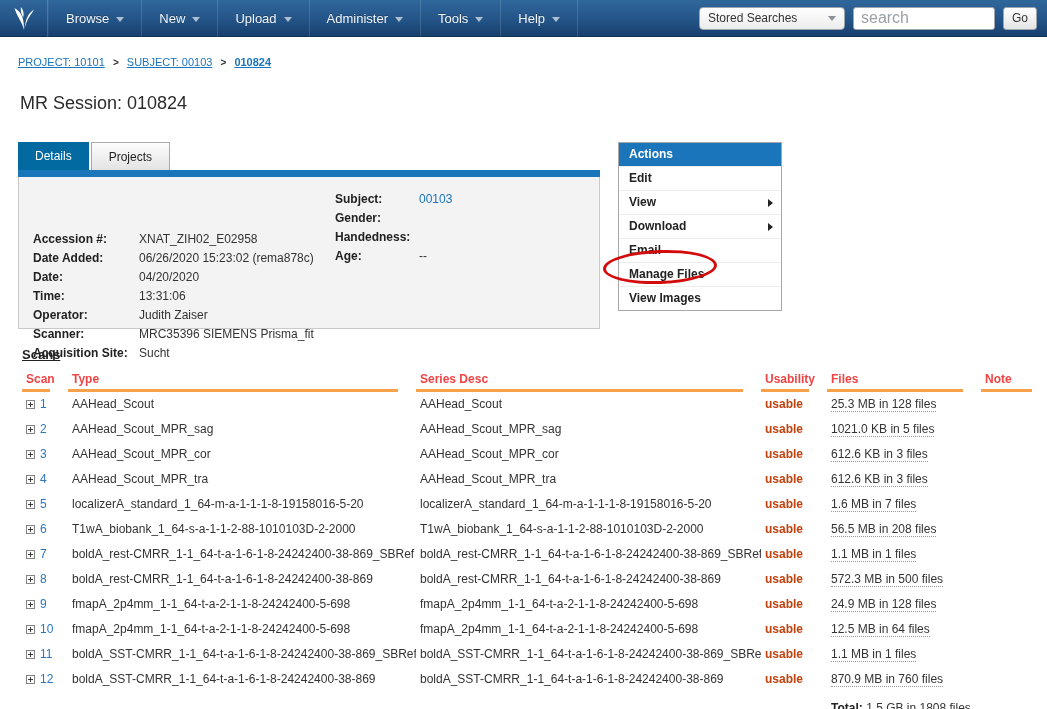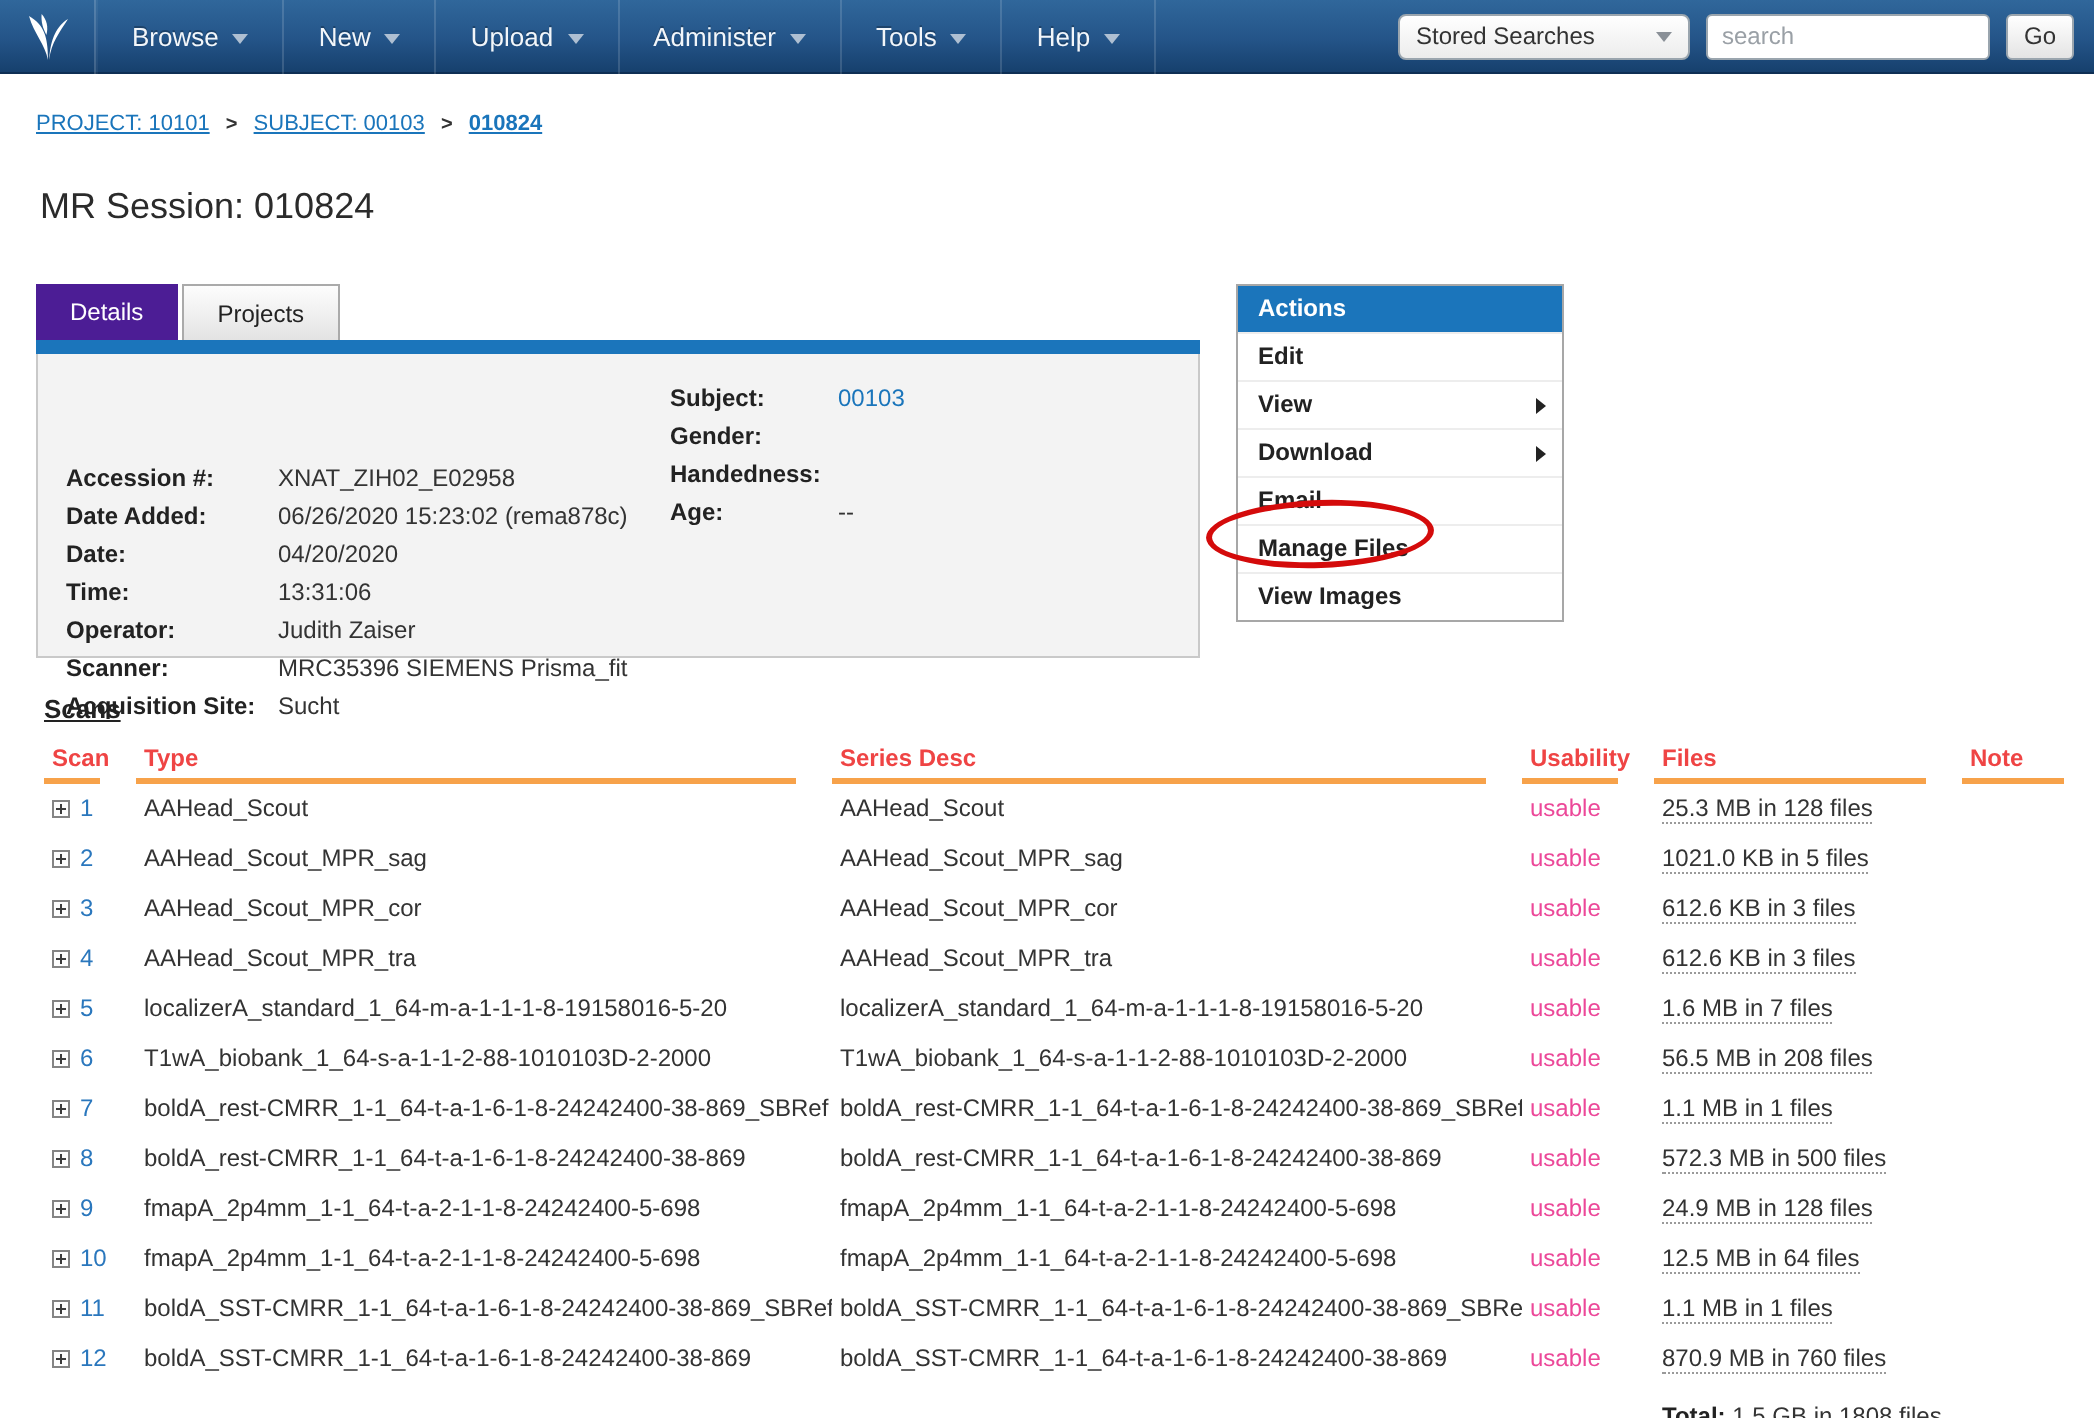--- a/index.html
+++ b/index.html
@@ -41,42 +41,42 @@
     border:1px solid #9aa5ae; border-radius:4px;
     display:flex; align-items:center; justify-content:space-between;
     padding:0 8px; font-size:12px; color:#333; cursor:pointer;
   }
   .select-caret {
     width:0; height:0; border-left:4px solid transparent; border-right:4px solid transparent;
     border-top:5px solid #8a9097;
   }
   .nav-search {
     width:142px; height:23px; border:1px solid #9aa5ae; border-radius:3px;
-    padding:0 7px; font-size:12px; font-family:"Liberation Sans",sans-serif; color:#404040;
+    padding:0 7px; font-size:16px; font-family:"Liberation Sans",sans-serif; color:#404040;
   }
   .nav-search::placeholder { color:#9aa0a6; }
   .go-btn {
     height:23px; padding:0 8px; font-size:12px; color:#333;
     background: linear-gradient(180deg,#ffffff,#e4e4e4);
     border:1px solid #9aa5ae; border-radius:3px; cursor:pointer;
     font-family:"Liberation Sans",sans-serif;
   }
 
   
   .breadcrumbs { position:absolute; top:56px; left:18px; font-size:11px; }
   .crumb { color:#1a75bb; text-decoration:underline; cursor:pointer; }
   .crumb.current { font-weight:bold; }
   .crumb-sep { color:#333; margin:0 5px; font-weight:bold; font-size:10px; }
   .page-title { position:absolute; top:93px; left:20px; font-size:18px; color:#2b2b2b; font-weight:400; }
 
   
   .tabpanel { position:absolute; top:142px; left:18px; width:582px; }
   .tab-row { display:flex; }
   .tab { font-size:12px; padding:7px 17px 6px; cursor:pointer; }
-  .tab.active { background:#4c1d95; color:#fff; }
+  .tab.active { background:#0369a1; color:#fff; }
   .tab.inactive {
     background: linear-gradient(180deg,#fdfdfd,#e3e3e3);
     border:1px solid #aaa; border-bottom:none; color:#222; margin-left:2px;
   }
   .tab-strip { height:7px; background:#1b75bb; }
   .details-body {
     background:#f3f3f3; border:1px solid #c9c9c9; border-top:none;
     padding:13px 14px 12px; display:flex; font-size:12px; height:152px;
   }
   .details-col-left { width:302px;margin-top:40px; }
@@ -126,21 +126,21 @@
   .scans-table td { padding:5px 4px 6px; white-space:nowrap; overflow:hidden; color:#333; }
   .plus-box {
     display:inline-block; width:9px; height:9px; margin-right:5px; vertical-align:-1px;
     border:1px solid #848484; cursor:pointer;
     background:
       linear-gradient(#3c3c3c,#3c3c3c) center / 5px 1px no-repeat,
       linear-gradient(#3c3c3c,#3c3c3c) center / 1px 5px no-repeat,
       #fdfdfd;
   }
   .scan-num { color:#2a77bd; cursor:pointer; }
-  .usable { color:#ec4899; font-weight:normal; }
+  .usable { color:#c2410c; font-weight:bold; }
   .files-link { border-bottom:1px dotted #9a9a9a; cursor:pointer; }
   .total-row { margin-top:9px; padding-left:809px; font-size:12px; color:#333; white-space:nowrap; }
   .total-label { font-weight:bold; color:#222; }
 </style>
 </head>
 <body>
 
 <div class="navbar">
   <div class="nav-logo">
     <svg width="26" height="26" viewBox="0 0 26 26">

